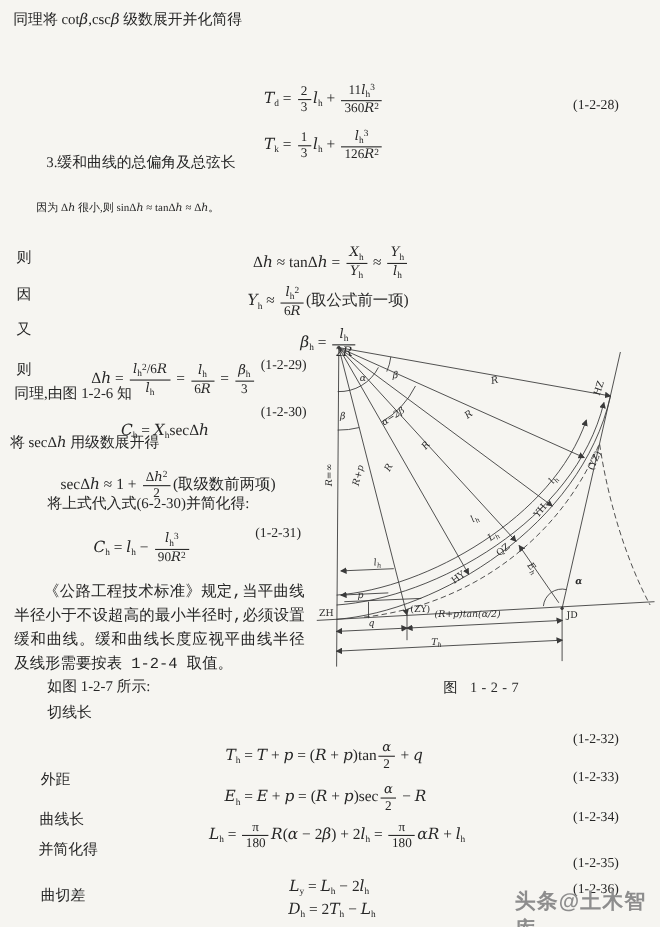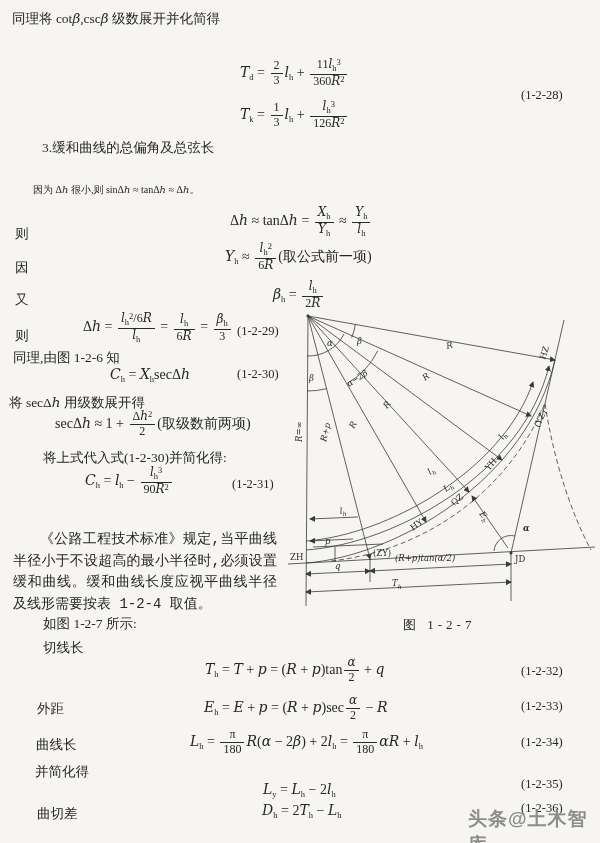--- a/index.html
+++ b/index.html
@@ -1,21 +1,21 @@
 <!DOCTYPE html>
 <html><head>
 <meta charset="utf-8">
 <style>
   html,body{margin:0;padding:0;background:#e9e8e4;}
   #page{position:relative;width:600px;height:843px;background:#f6f5f1;
         font-family:"Liberation Serif","DejaVu Serif",serif;color:#262626;overflow:hidden;}
   .t{position:absolute;white-space:nowrap;font-size:13.5px;line-height:1.25;}
   .para{position:absolute;font-size:14px;line-height:21.5px;text-align:justify;font-family:Liberation Mono, monospace;}
   .eqno{position:absolute;font-size:12.5px;white-space:nowrap;}
-  .fm{position:absolute;white-space:nowrap;font-size:14px;}
+  .fm{position:absolute;white-space:nowrap;font-size:14px;margin-top:17px;}
   .fm i,.t i{font-family:"DejaVu Serif",serif;}
   .fr{display:inline-block;vertical-align:middle;text-align:center;font-size:12px;line-height:1.15;margin:0 2px;}
   .fr .n{display:block;border-bottom:1px solid #2a2a2a;padding:0 3px;}
   .fr .d{display:block;padding:0 3px;}
   sub{font-size:8.5px;vertical-align:-3px;}
   sup{font-size:8.5px;vertical-align:3px;}
   .wm{position:absolute;left:468px;top:806px;font-family:"Liberation Sans","DejaVu Sans",sans-serif;
       font-weight:700;font-size:19px;color:#8d8d8d;letter-spacing:1px;z-index:5;}
   svg text{fill:#2a2a2a;}
   .sm{font-family:"DejaVu Serif",serif;font-size:8.5px;font-style:italic;}
@@ -50,21 +50,21 @@
   <div class="fm" style="left:83px;top:312px">Δ<i>h</i> = <span class="fr"><span class="n"><i>l</i><sub>h</sub><sup>2</sup>/6<i>R</i></span><span class="d"><i>l</i><sub>h</sub></span></span> = <span class="fr"><span class="n"><i>l</i><sub>h</sub></span><span class="d">6<i>R</i></span></span> = <span class="fr"><span class="n"><i>β</i><sub>h</sub></span><span class="d">3</span></span></div>
   <div class="eqno" style="left:237px;top:324px">(1-2-29)</div>
 
   <div class="t" style="left:13px;top:350px">同理,由图 1-2-6 知</div>
   <div class="fm" style="left:110px;top:366px"><i>C</i><sub>h</sub> = <i>X</i><sub>h</sub>secΔ<i>h</i></div>
   <div class="eqno" style="left:237px;top:367px">(1-2-30)</div>
 
   <div class="t" style="left:9px;top:394px">将 secΔ<i>h</i> 用级数展开得</div>
   <div class="fm" style="left:55px;top:410px">secΔ<i>h</i> ≈ 1 + <span class="fr"><span class="n">Δ<i>h</i><sup>2</sup></span><span class="d">2</span></span>(取级数前两项)</div>
 
-  <div class="t" style="left:43px;top:450px">将上式代入式(1-2-30)并简化得:</div>
+  <div class="t" style="left:43px;top:450px">将上式代入式(6-2-30)并简化得:</div>
   <div class="fm" style="left:85px;top:466px"><i>C</i><sub>h</sub> = <i>l</i><sub>h</sub> − <span class="fr"><span class="n"><i>l</i><sub>h</sub><sup>3</sup></span><span class="d">90<i>R</i><sup>2</sup></span></span></div>
   <div class="eqno" style="left:232px;top:477px">(1-2-31)</div>
 
   <div class="para" style="left:13px;top:529px;width:264px;text-indent:27px">《公路工程技术标准》规定,当平曲线半径小于不设超高的最小半径时,必须设置缓和曲线。缓和曲线长度应视平曲线半径及线形需要按表 1-2-4 取值。</div>
   <div class="t" style="left:43px;top:616px">如图 1-2-7 所示:</div>
 
   <div class="t" style="left:43px;top:640px">切线长</div>
   <div class="fm" style="left:205px;top:656px"><i>T</i><sub>h</sub> = <i>T</i> + <i>p</i> = (<i>R</i> + <i>p</i>)tan<span class="fr"><span class="n"><i>α</i></span><span class="d">2</span></span> + <i>q</i></div>
   <div class="eqno" style="left:521px;top:664px">(1-2-32)</div>
 

